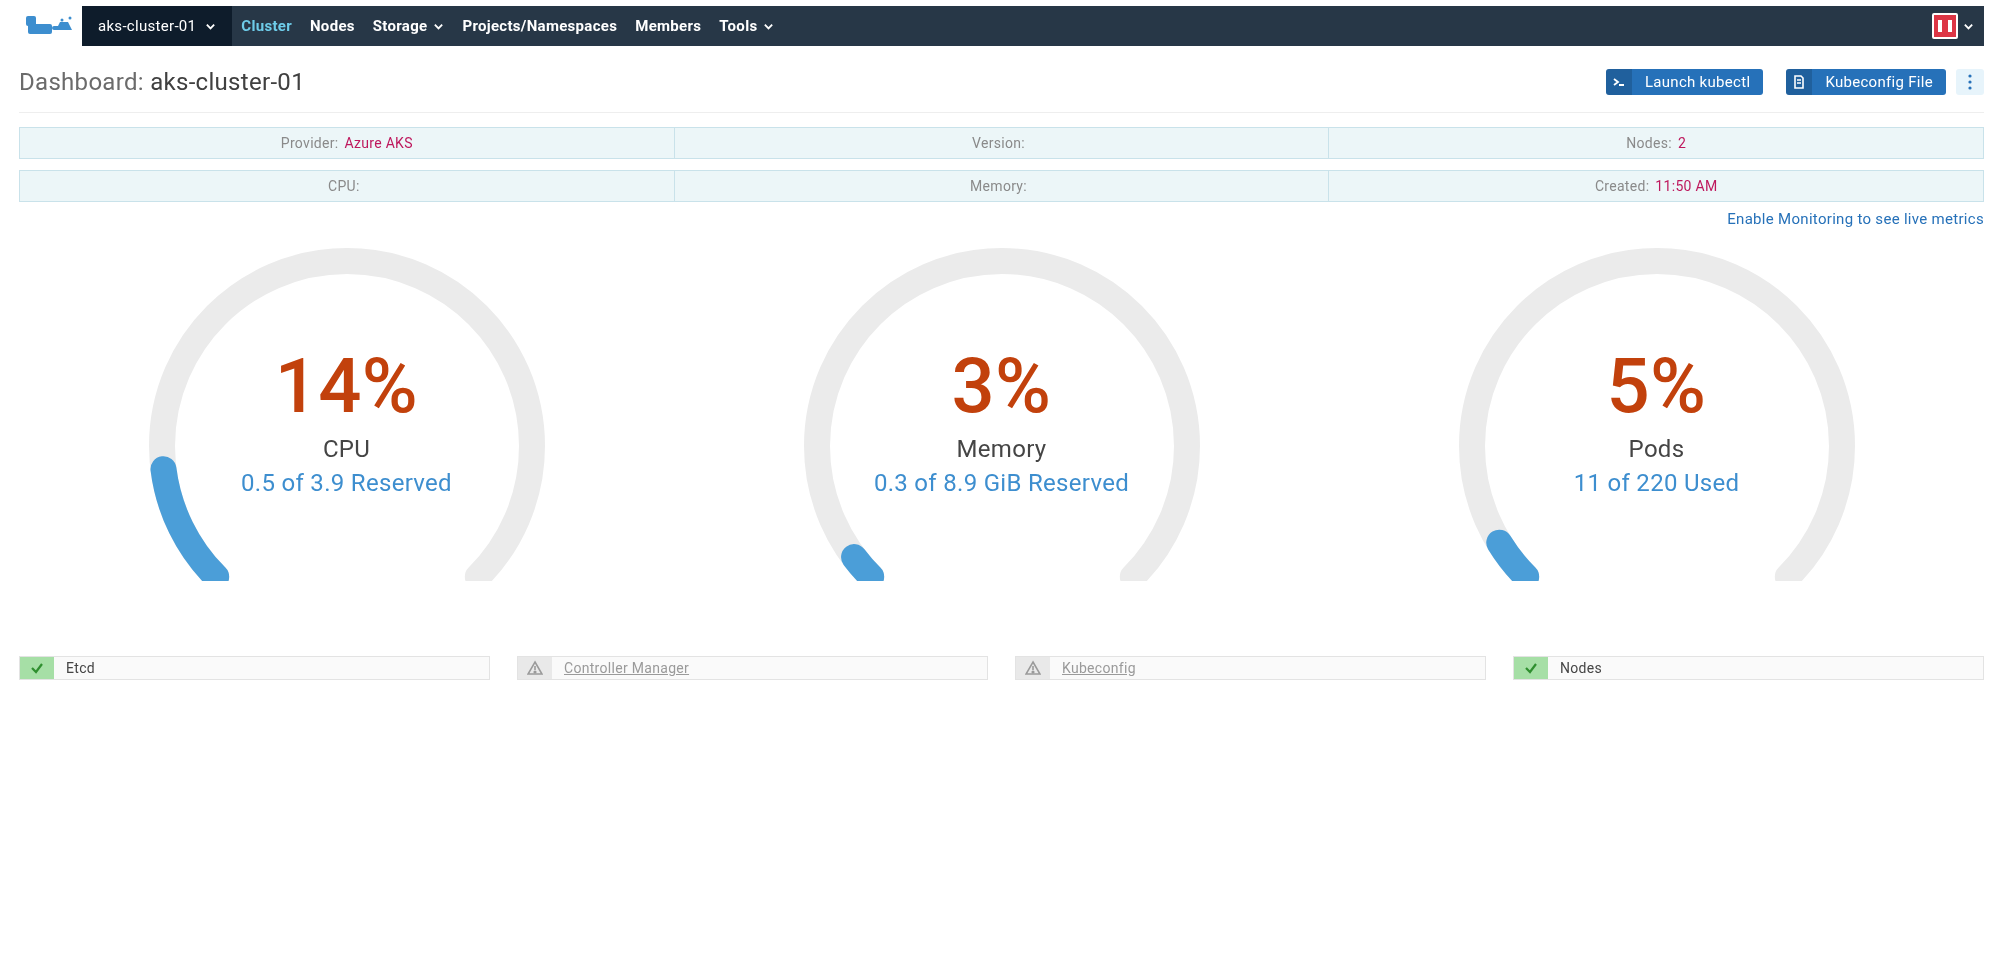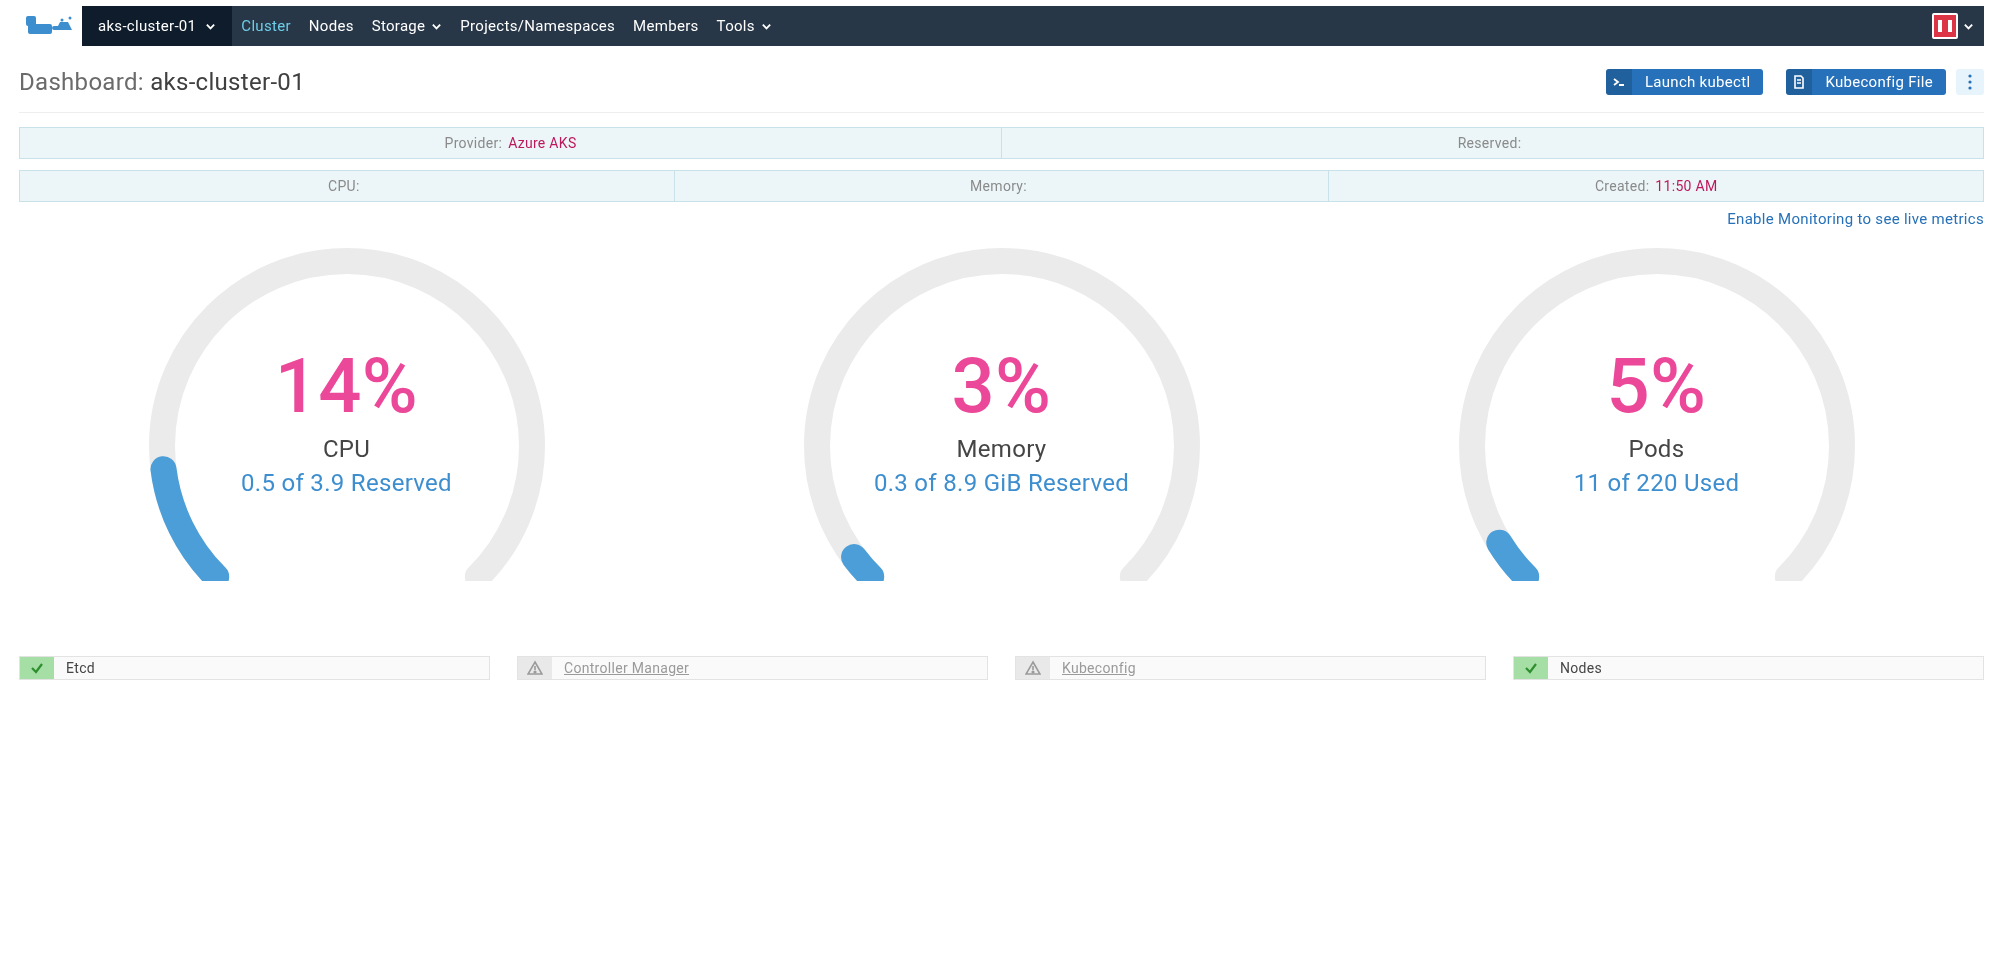--- a/index.html
+++ b/index.html
@@ -1,20 +1,20 @@
 <!DOCTYPE html>
 <html><head>
 <meta charset="utf-8">
 <style>
 * { margin:0; padding:0; box-sizing:border-box; font-family:-apple-system,BlinkMacSystemFont,"Segoe UI",Roboto,sans-serif; letter-spacing:0.3px; }
 body { background:#fff; color:#454545; width:2003px; padding-bottom:80px; }
 .topbar { display:flex; align-items:center; height:40px; margin:6px 19px 0 19px; background:#273747; }
 .logo-region { width:63px; height:40px; background:#fff; display:flex; align-items:center; justify-content:center; }
 .cluster-dd { height:40px; background:#0e1c2b; display:flex; align-items:center; gap:9px; padding:0 16px; color:#fff; font-size:15px; cursor:pointer; }
-.nav-item { height:40px; display:flex; align-items:center; gap:6px; padding:0 9px; color:#fff; font-size:15px; cursor:pointer; }
+.nav-item { height:40px; display:flex; align-items:center; gap:6px; padding:0 9px; color:#fff; font-size:15px; cursor:pointer;font-weight:bold; }
 .nav-item.active { color:#6ecce9; }
 .spacer { flex:1; }
 .user-dd { height:40px; display:flex; align-items:center; gap:5px; padding:0 10px; cursor:pointer; }
 .user-icon { width:26px; height:26px; background:#dc3545; border:2px solid #fff; border-radius:2px; position:relative; }
 .user-icon::before, .user-icon::after { content:""; position:absolute; background:#fff; top:5px; width:4px; height:12px; }
 .user-icon::before { left:4px; }
 .user-icon::after { right:4px; }
 svg.chev { width:11px; height:11px; fill:none; stroke:currentColor; stroke-width:2; }
 .page { padding:22px 19px 0 19px; }
 .header-row { display:flex; align-items:center; justify-content:space-between; padding-bottom:16px; border-bottom:1px solid #eee; }
@@ -28,21 +28,21 @@
 .info-table { width:100%; margin-top:14px; border:1px solid #c9e2ea; background:#ecf6f8; display:flex; }
 .info-cell { flex:1; display:flex; align-items:center; justify-content:center; gap:6px; padding:7px 0; font-size:14px; }
 .info-cell + .info-cell { border-left:1px solid #c9e2ea; }
 .info-cell .k { color:#8a8a8a; }
 .info-cell .v { color:#be185d; }
 .monitor-link { text-align:right; color:#2671b9; font-size:15px; margin-top:8px; cursor:pointer; }
 .gauges { display:flex; margin-top:18px; margin-bottom:75px; }
 .gauge { flex:1; display:flex; flex-direction:column; align-items:center; position:relative; }
 .gauge svg { width:400px; height:335px; }
 .gauge-center { position:absolute; top:0; left:0; right:0; display:flex; flex-direction:column; align-items:center; padding-top:95px; }
-.g-pct { font-size:76px; font-weight:500; color:#ec4899; }
+.g-pct { font-size:76px; font-weight:500; color:#c2410c; }
 .g-name { font-size:24px; color:#454545; margin-top:4px; }
 .g-sub { font-size:24px; color:#3d8ecf; margin-top:6px; }
 .health-row { display:flex; gap:27px; padding:0 19px; }
 .health { flex:1; display:flex; align-items:center; border:1px solid #e3e3e3; background:#fafafa; height:24px; font-size:14px; }
 .h-icon { width:34px; height:100%; display:flex; align-items:center; justify-content:center; }
 .ok .h-icon { background:#a6dfa6; color:#2f8f2f; }
 .warn .h-icon { background:#e9e9e9; color:#9a9a9a; }
 .h-label { padding-left:12px; }
 .warn .h-label { color:#9a9a9a;text-decoration:underline; }
 </style>
@@ -133,22 +133,26 @@
       </div>
     </div>
   </div>
 
   <div class="info-table">
     <div class="info-cell">
         <span class="k">Provider:</span>
         <span class="v">Azure AKS</span>
       </div>
     <div class="info-cell">
-        <span class="k">Reserved:</span>
+        <span class="k">Version:</span>
         <span class="v"></span>
+      </div>
+    <div class="info-cell">
+        <span class="k">Nodes:</span>
+        <span class="v">2</span>
       </div>
   </div>
   <div class="info-table" style="margin-top:11px;">
     <div class="info-cell">
         <span class="k">CPU:</span>
         <span class="v"></span>
       </div>
     <div class="info-cell">
         <span class="k">Memory:</span>
         <span class="v"></span>

